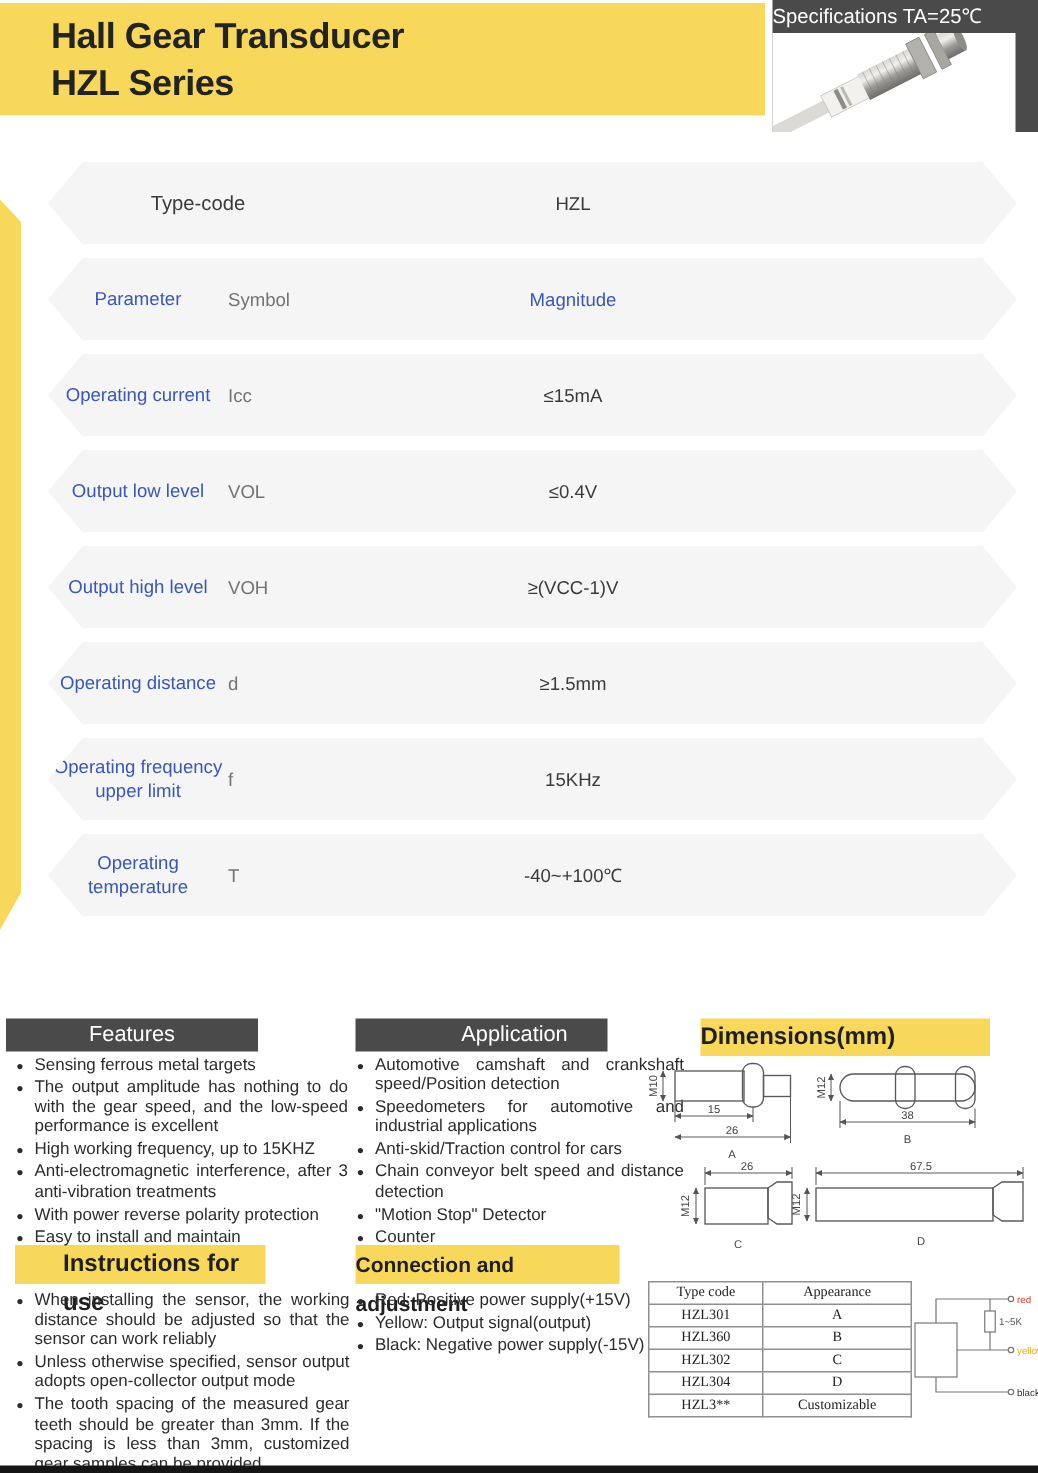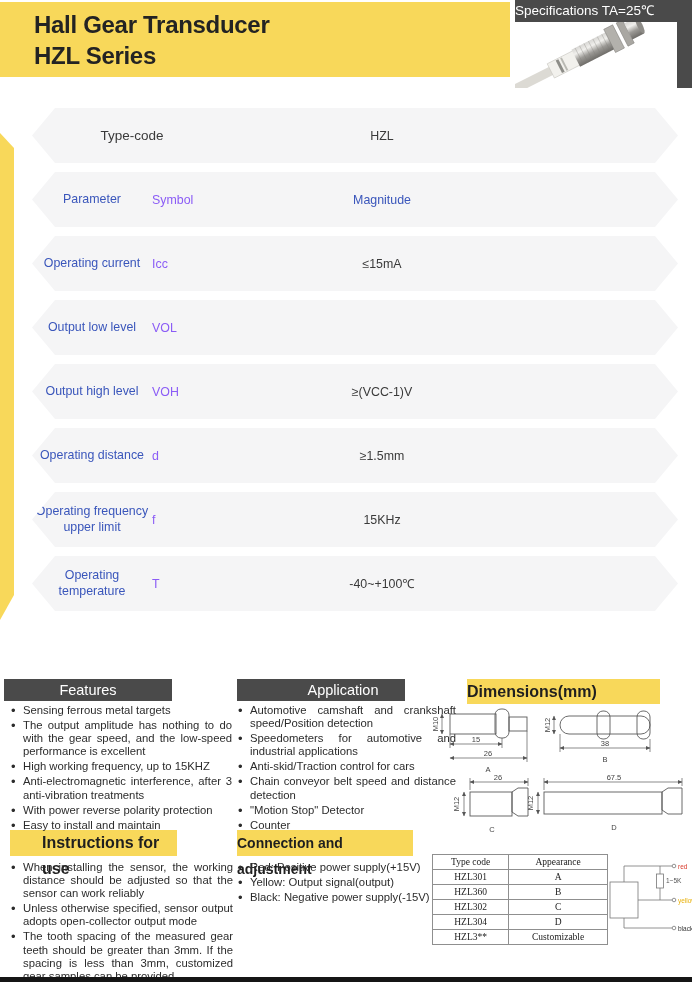--- a/index.html
+++ b/index.html
@@ -18,21 +18,21 @@
   .left-ribbon { position:absolute; left:0; top:133px; width:14px; height:487px; background:#F8D85A;
                  clip-path:polygon(0 0, 100% 15px, 100% calc(100% - 25px), 0 100%); }
 
   
   .spec-table { position:absolute; left:32px; top:108px; width:646px; }
   .spec-row { height:55px; margin-bottom:9px; background:#F5F5F6;
               clip-path:polygon(23px 0, calc(100% - 23px) 0, 100% 50%, calc(100% - 23px) 100%, 23px 100%, 0 50%);
               display:grid; grid-template-columns:120px 80px 300px 1fr; align-items:center;
               font-size:12.4px; }
   .cell.param { text-align:center; color:#3A56BB; padding:0 3px; line-height:1.25; }
-  .cell.sym   { color:#8b5cf6; text-align:left; }
+  .cell.sym   { color:#737373; text-align:left; }
   .cell.mag   { text-align:center; color:#3A3A3A; }
   .blue  { color:#3A56BB !important; }
   .dark  { color:#3A3A3A !important; }
   .type-row .label-dark { grid-column:1 / span 2; text-align:center; color:#3A3A3A; font-size:13.5px; }
 
   
   .bar-dark { position:absolute; height:22px; background:#4A4A4A; color:#ffffff;
               font-size:14.5px; text-align:center; line-height:22px; }
   #features-bar    { left:4px;  top:679px; width:168px; }
   #application-bar { left:237px; top:679px; width:168px;padding-left:44px; }
@@ -134,20 +134,21 @@
     </div>
     <div class="spec-row">
       <div class="cell param">Operating current</div>
       <div class="cell sym">Icc</div>
       <div class="cell mag">≤15mA</div>
         <div></div>
     </div>
     <div class="spec-row">
       <div class="cell param">Output low level</div>
       <div class="cell sym">VOL</div>
+      <div class="cell mag">≤0.4V</div>
         <div></div>
     </div>
     <div class="spec-row">
       <div class="cell param">Output high level</div>
       <div class="cell sym">VOH</div>
       <div class="cell mag">≥(VCC-1)V</div>
         <div></div>
     </div>
     <div class="spec-row">
       <div class="cell param">Operating distance</div>

